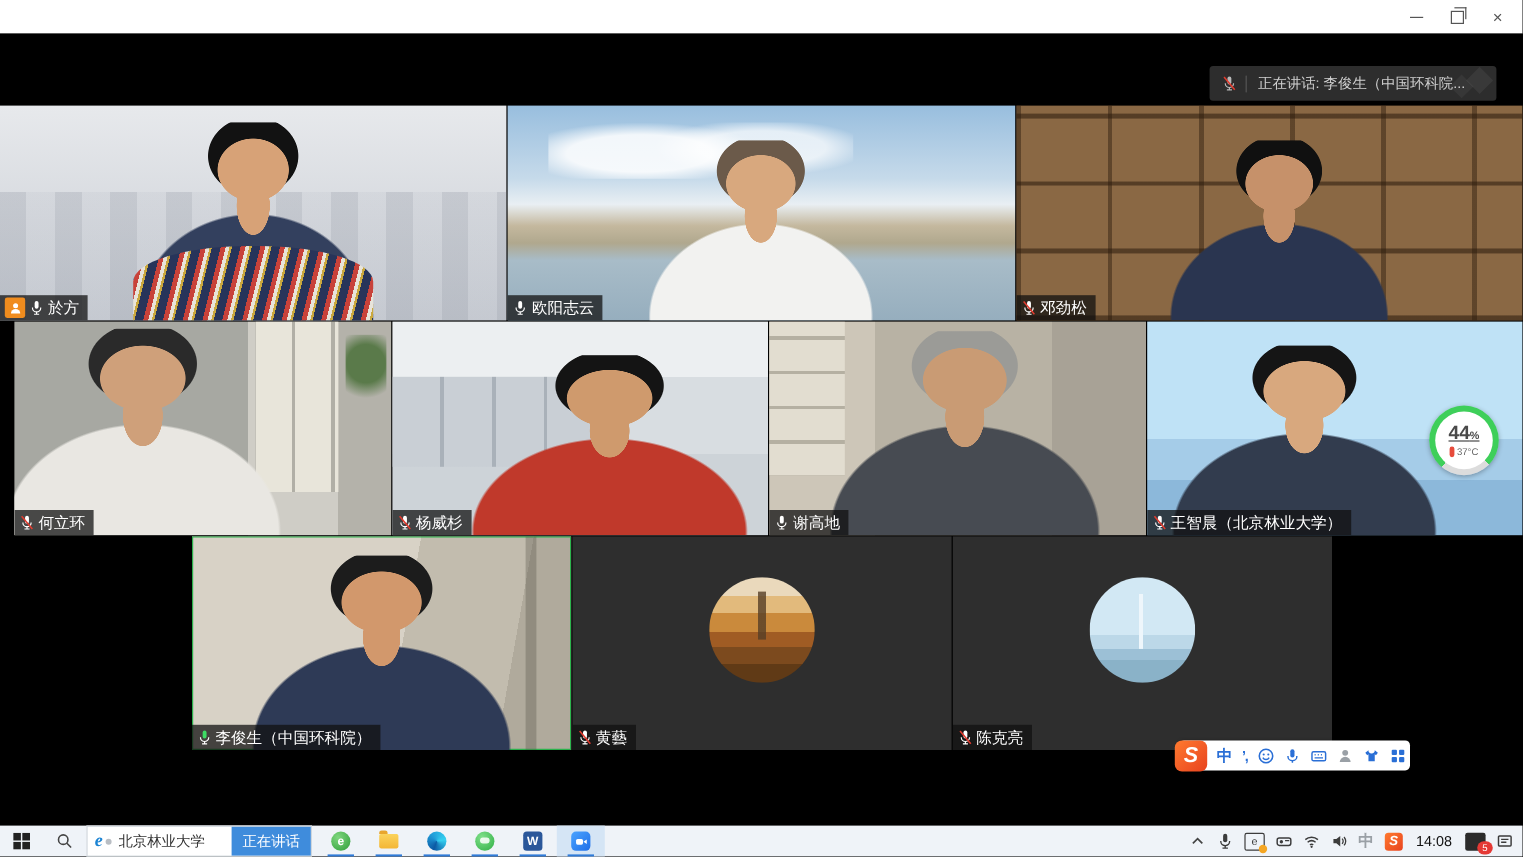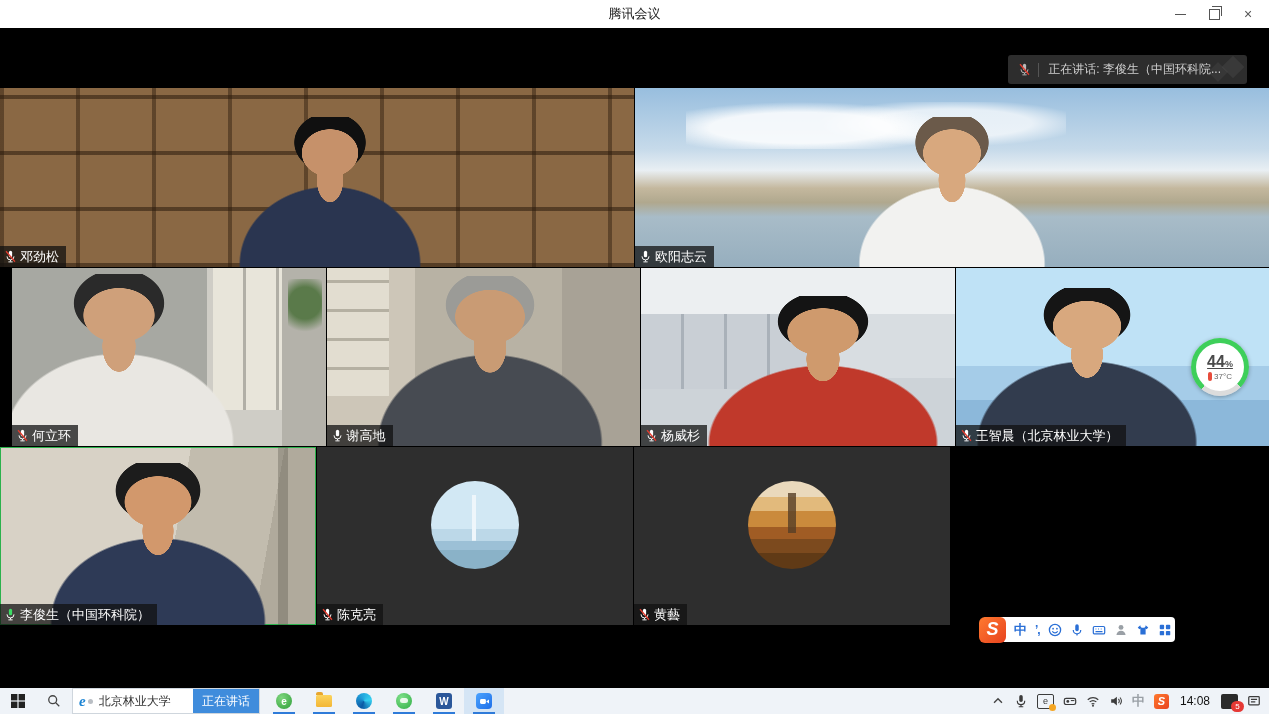--- a/index.html
+++ b/index.html
@@ -24,21 +24,21 @@
     background:#2d2d2d;border-radius:3px;padding:0 26px 0 10px;color:#cfcfcf;font-size:12px;overflow:hidden;}
   .banner .divider{width:1px;height:14px;background:#555;margin:0 9px 0 7px;}
   .banner::after{content:"";position:absolute;right:6px;top:4px;width:16px;height:16px;
     background:rgba(255,255,255,.06);transform:rotate(45deg);}
   .banner::before{content:"";position:absolute;right:22px;top:10px;width:14px;height:14px;
     background:rgba(255,255,255,.05);transform:rotate(45deg);}
 
   .row{position:absolute;left:0;width:100%;display:flex;gap:1px;}
   .row1{top:60px;height:179px;}
   .row2{top:240px;height:178px;}
-  .row3{top:419px;height:178px;}
+  .row3{top:419px;height:178px;justify-content:center;}
   .tile{position:relative;flex:1;overflow:hidden;background:#222;}
   .row3 .tile{flex:0 0 316px;}
   .layer{position:absolute;}
 
   .plabel{position:absolute;left:0;bottom:0;display:flex;align-items:center;gap:3px;
     background:rgba(16,16,16,.74);color:#fff;font-size:13px;height:21px;padding:0 7px 0 4px;z-index:4;white-space:nowrap;}
   .mic{width:13px;height:13px;flex:0 0 auto;}
   .host-badge{width:17px;height:17px;background:#f08c1e;border-radius:2px;display:flex;align-items:center;justify-content:center;flex:0 0 auto;}
   .host-badge svg{width:12px;height:12px;}
 
@@ -166,21 +166,20 @@
   .badge-app{width:17px;height:15px;background:#2b2b2b;border-radius:2px;position:relative;}
   .badge-app i{position:absolute;right:-6px;bottom:-3px;min-width:11px;height:11px;border-radius:6px;background:#e53935;
     color:#fff;font-size:8px;font-style:normal;display:flex;align-items:center;justify-content:center;padding:0 1px;}
 </style>
 </head>
 <body>
 
 <div class="screen">
 
   <div class="titlebar">
-    <div class="tb-title">腾讯会议</div>
     <div class="win-controls">
       <div class="wc wc-min">
           <i></i>
         </div>
       <div class="wc wc-rest">
           <i></i>
         </div>
       <div class="wc wc-close">×</div>
     </div>
   </div>
@@ -193,88 +192,107 @@
         <path d="M3.8 7.8v.6a4.2 3.8 0 0 0 8.4 0v-.6" stroke="#b9b9b9" stroke-width="1.2" fill="none"></path>
         <path d="M8 12.4v1.6M5.4 14.6h5.2" stroke="#b9b9b9" stroke-width="1.2"></path>
         <path d="M2.5 1.5l11 13" stroke="#e23b2e" stroke-width="1.6"></path>
       </svg>
       <span class="divider"></span>
       <span>正在讲话: 李俊生（中国环科院...</span>
     </div>
 
     <div class="row row1">
 
-
-      <div class="tile t4">
-        <div class="person" style="left:52%;width:190px;height:150px;--skin:#c6916a;--hair:#101010;--shirt:#2a3550"></div>
-        <div class="plabel">
-          <svg class="mic" viewBox="0 0 16 16">
-            <rect x="6" y="1" width="4" height="8" rx="2" fill="#fff"></rect>
-            <path d="M3.8 7.8v.6a4.2 3.8 0 0 0 8.4 0v-.6" stroke="#fff" stroke-width="1.2" fill="none"></path>
-            <path d="M8 12.4v1.6M5.4 14.6h5.2" stroke="#fff" stroke-width="1.2"></path>
-            <path d="M2.5 1.5l11 13" stroke="#e23b2e" stroke-width="1.6"></path>
-          </svg>
-          <span>邓劲松</span>
+      <div class="tile t2">
+        <div class="layer city"></div>
+        <div class="person" style="left:50%;width:200px;height:165px;--skin:#d7a277;--hair:#121212;--shirt:#33405e"></div>
+        <div class="layer stripes"></div>
+        <div class="plabel">
+          <span class="host-badge">
+            <svg viewBox="0 0 16 16">
+                <circle cx="8" cy="5" r="2.8" fill="#fff"></circle>
+                <path d="M2.8 13.6a5.2 5 0 0 1 10.4 0z" fill="#fff"></path>
+              </svg>
+          </span>
+          <svg class="mic" viewBox="0 0 16 16">
+            <rect x="6" y="1" width="4" height="8" rx="2" fill="#fff"></rect>
+            <path d="M3.8 7.8v.6a4.2 3.8 0 0 0 8.4 0v-.6" stroke="#fff" stroke-width="1.2" fill="none"></path>
+            <path d="M8 12.4v1.6M5.4 14.6h5.2" stroke="#fff" stroke-width="1.2"></path>
+          </svg>
+          <span>於方</span>
         </div>
       </div>
 
       <div class="tile t3">
         <div class="layer cloud"></div>
         <div class="person" style="left:50%;width:195px;height:150px;--skin:#d8a87e;--hair:#6b5a4a;--shirt:#f2f2f0"></div>
         <div class="plabel">
           <svg class="mic" viewBox="0 0 16 16">
             <rect x="6" y="1" width="4" height="8" rx="2" fill="#fff"></rect>
             <path d="M3.8 7.8v.6a4.2 3.8 0 0 0 8.4 0v-.6" stroke="#fff" stroke-width="1.2" fill="none"></path>
             <path d="M8 12.4v1.6M5.4 14.6h5.2" stroke="#fff" stroke-width="1.2"></path>
           </svg>
           <span>欧阳志云</span>
+        </div>
+      </div>
+
+      <div class="tile t4">
+        <div class="person" style="left:52%;width:190px;height:150px;--skin:#c6916a;--hair:#101010;--shirt:#2a3550"></div>
+        <div class="plabel">
+          <svg class="mic" viewBox="0 0 16 16">
+            <rect x="6" y="1" width="4" height="8" rx="2" fill="#fff"></rect>
+            <path d="M3.8 7.8v.6a4.2 3.8 0 0 0 8.4 0v-.6" stroke="#fff" stroke-width="1.2" fill="none"></path>
+            <path d="M8 12.4v1.6M5.4 14.6h5.2" stroke="#fff" stroke-width="1.2"></path>
+            <path d="M2.5 1.5l11 13" stroke="#e23b2e" stroke-width="1.6"></path>
+          </svg>
+          <span>邓劲松</span>
         </div>
       </div>
     </div>
 
     <div class="row row2">
       <div class="tile t5">
         <div class="layer window"></div>
         <div class="layer plant"></div>
         <div class="person" style="left:34%;width:240px;height:172px;--skin:#cfa07a;--hair:#2a2a2a;--shirt:#e9e7e2"></div>
         <div class="plabel">
           <svg class="mic" viewBox="0 0 16 16">
             <rect x="6" y="1" width="4" height="8" rx="2" fill="#fff"></rect>
             <path d="M3.8 7.8v.6a4.2 3.8 0 0 0 8.4 0v-.6" stroke="#fff" stroke-width="1.2" fill="none"></path>
             <path d="M8 12.4v1.6M5.4 14.6h5.2" stroke="#fff" stroke-width="1.2"></path>
             <path d="M2.5 1.5l11 13" stroke="#e23b2e" stroke-width="1.6"></path>
           </svg>
           <span>何立环</span>
         </div>
       </div>
 
+      <div class="tile t7">
+        <div class="layer cabinet"></div>
+        <div class="person" style="left:58%;width:240px;height:150px;--skin:#cf9a6d;--hair:#141414;--shirt:#c0392b"></div>
+        <div class="plabel">
+          <svg class="mic" viewBox="0 0 16 16">
+            <rect x="6" y="1" width="4" height="8" rx="2" fill="#fff"></rect>
+            <path d="M3.8 7.8v.6a4.2 3.8 0 0 0 8.4 0v-.6" stroke="#fff" stroke-width="1.2" fill="none"></path>
+            <path d="M8 12.4v1.6M5.4 14.6h5.2" stroke="#fff" stroke-width="1.2"></path>
+            <path d="M2.5 1.5l11 13" stroke="#e23b2e" stroke-width="1.6"></path>
+          </svg>
+          <span>杨威杉</span>
+        </div>
+      </div>
+
       <div class="tile t6">
         <div class="layer window"></div>
         <div class="person" style="left:52%;width:235px;height:170px;--skin:#c99b74;--hair:#9b9b97;--shirt:#474b52"></div>
         <div class="plabel">
           <svg class="mic" viewBox="0 0 16 16">
             <rect x="6" y="1" width="4" height="8" rx="2" fill="#fff"></rect>
             <path d="M3.8 7.8v.6a4.2 3.8 0 0 0 8.4 0v-.6" stroke="#fff" stroke-width="1.2" fill="none"></path>
             <path d="M8 12.4v1.6M5.4 14.6h5.2" stroke="#fff" stroke-width="1.2"></path>
           </svg>
           <span>谢高地</span>
-        </div>
-      </div>
-
-      <div class="tile t7">
-        <div class="layer cabinet"></div>
-        <div class="person" style="left:58%;width:240px;height:150px;--skin:#cf9a6d;--hair:#141414;--shirt:#c0392b"></div>
-        <div class="plabel">
-          <svg class="mic" viewBox="0 0 16 16">
-            <rect x="6" y="1" width="4" height="8" rx="2" fill="#fff"></rect>
-            <path d="M3.8 7.8v.6a4.2 3.8 0 0 0 8.4 0v-.6" stroke="#fff" stroke-width="1.2" fill="none"></path>
-            <path d="M8 12.4v1.6M5.4 14.6h5.2" stroke="#fff" stroke-width="1.2"></path>
-            <path d="M2.5 1.5l11 13" stroke="#e23b2e" stroke-width="1.6"></path>
-          </svg>
-          <span>杨威杉</span>
         </div>
       </div>
 
       <div class="tile t8">
         <div class="person" style="left:42%;width:230px;height:158px;--skin:#d8a87e;--hair:#151515;--shirt:#323c4e"></div>
         <div class="perf">
           <div class="perf-inner">
             <div class="perf-pct"><span>44</span><span class="perf-unit">%</span></div>
             <div class="perf-temp">
                 <span class="thermo"></span>
@@ -301,43 +319,43 @@
         <div class="plabel">
           <svg class="mic" viewBox="0 0 16 16">
             <rect x="6" y="1" width="4" height="8" rx="2" fill="#3ddc64"></rect>
             <path d="M3.8 7.8v.6a4.2 3.8 0 0 0 8.4 0v-.6" stroke="#fff" stroke-width="1.2" fill="none"></path>
             <path d="M8 12.4v1.6M5.4 14.6h5.2" stroke="#fff" stroke-width="1.2"></path>
           </svg>
           <span>李俊生（中国环科院）</span>
         </div>
       </div>
 
+      <div class="tile t10">
+        <div class="avatar avatar-autumn"></div>
+        <div class="plabel">
+          <svg class="mic" viewBox="0 0 16 16">
+            <rect x="6" y="1" width="4" height="8" rx="2" fill="#fff"></rect>
+            <path d="M3.8 7.8v.6a4.2 3.8 0 0 0 8.4 0v-.6" stroke="#fff" stroke-width="1.2" fill="none"></path>
+            <path d="M8 12.4v1.6M5.4 14.6h5.2" stroke="#fff" stroke-width="1.2"></path>
+            <path d="M2.5 1.5l11 13" stroke="#e23b2e" stroke-width="1.6"></path>
+          </svg>
+          <span>黄藝</span>
+        </div>
+      </div>
+
       <div class="tile t11">
         <div class="avatar avatar-fountain"></div>
         <div class="plabel">
           <svg class="mic" viewBox="0 0 16 16">
             <rect x="6" y="1" width="4" height="8" rx="2" fill="#fff"></rect>
             <path d="M3.8 7.8v.6a4.2 3.8 0 0 0 8.4 0v-.6" stroke="#fff" stroke-width="1.2" fill="none"></path>
             <path d="M8 12.4v1.6M5.4 14.6h5.2" stroke="#fff" stroke-width="1.2"></path>
             <path d="M2.5 1.5l11 13" stroke="#e23b2e" stroke-width="1.6"></path>
           </svg>
           <span>陈克亮</span>
-        </div>
-      </div>
-
-      <div class="tile t10">
-        <div class="avatar avatar-autumn"></div>
-        <div class="plabel">
-          <svg class="mic" viewBox="0 0 16 16">
-            <rect x="6" y="1" width="4" height="8" rx="2" fill="#fff"></rect>
-            <path d="M3.8 7.8v.6a4.2 3.8 0 0 0 8.4 0v-.6" stroke="#fff" stroke-width="1.2" fill="none"></path>
-            <path d="M8 12.4v1.6M5.4 14.6h5.2" stroke="#fff" stroke-width="1.2"></path>
-            <path d="M2.5 1.5l11 13" stroke="#e23b2e" stroke-width="1.6"></path>
-          </svg>
-          <span>黄藝</span>
         </div>
       </div>
     </div>
 
     <div class="sogou">
       <span class="sogou-logo">S</span>
       <span class="sg">中</span>
       <span class="sg sg-punct">’,</span>
       <span class="sg">
         <svg viewBox="0 0 16 16">

